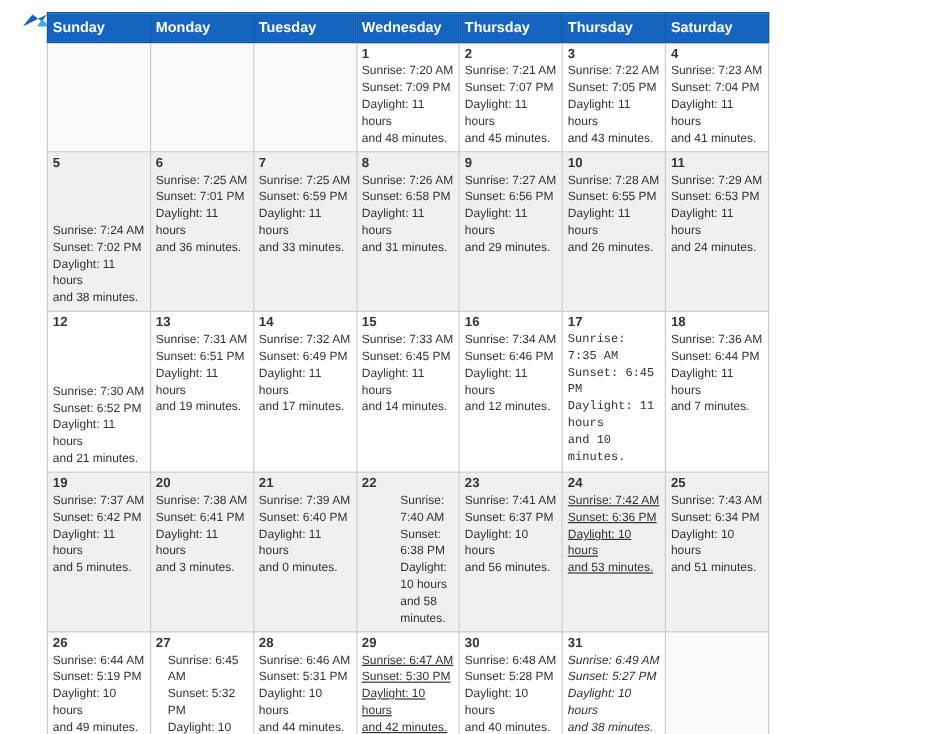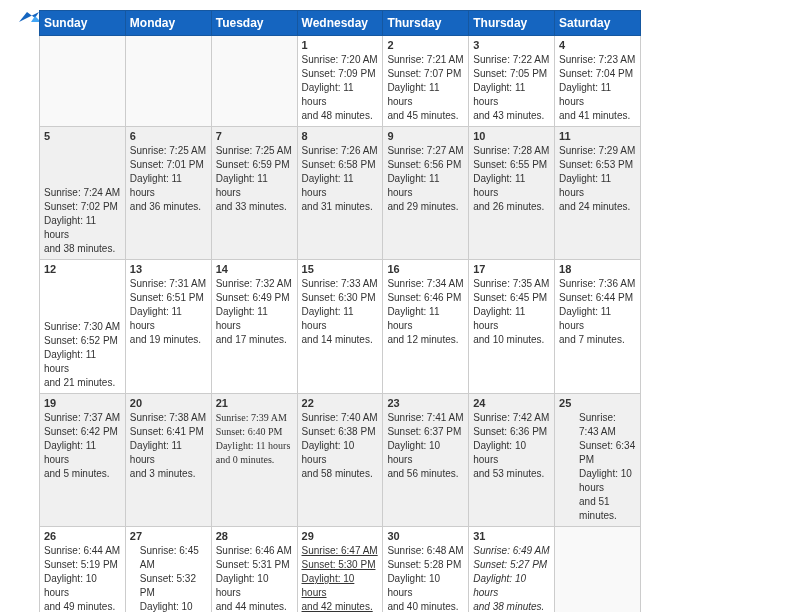--- a/index.html
+++ b/index.html
@@ -218,34 +218,34 @@
           <td>
             <div class="day-number">14</div>
             <div class="day-info" style="white-space: pre-line;">Sunrise: 7:32 AM
 Sunset: 6:49 PM
 Daylight: 11 hours
 and 17 minutes.</div>
           </td>
           <td>
             <div class="day-number">15</div>
             <div class="day-info" style="white-space: pre-line;">Sunrise: 7:33 AM
-Sunset: 6:30 PM
+Sunset: 6:45 PM
 Daylight: 11 hours
 and 14 minutes.</div>
           </td>
           <td>
             <div class="day-number">16</div>
             <div class="day-info" style="white-space: pre-line;">Sunrise: 7:34 AM
 Sunset: 6:46 PM
 Daylight: 11 hours
 and 12 minutes.</div>
           </td>
           <td>
             <div class="day-number">17</div>
-            <div class="day-info" style="white-space: pre-line;">Sunrise: 7:35 AM
+            <div class="day-info" style="white-space: pre-line; font-family: Liberation Mono, monospace;">Sunrise: 7:35 AM
 Sunset: 6:45 PM
 Daylight: 11 hours
 and 10 minutes.</div>
           </td>
           <td>
             <div class="day-number">18</div>
             <div class="day-info" style="white-space: pre-line;">Sunrise: 7:36 AM
 Sunset: 6:44 PM
 Daylight: 11 hours
 and 7 minutes.</div>
@@ -261,49 +261,49 @@
           </td>
           <td>
             <div class="day-number">20</div>
             <div class="day-info" style="white-space: pre-line;">Sunrise: 7:38 AM
 Sunset: 6:41 PM
 Daylight: 11 hours
 and 3 minutes.</div>
           </td>
           <td>
             <div class="day-number">21</div>
-            <div class="day-info" style="white-space: pre-line; font-family: Liberation Serif, serif;">Sunrise: 7:39 AM
+            <div class="day-info" style="white-space: pre-line;">Sunrise: 7:39 AM
 Sunset: 6:40 PM
 Daylight: 11 hours
 and 0 minutes.</div>
           </td>
           <td>
             <div class="day-number">22</div>
-            <div class="day-info" style="white-space: pre-line;">Sunrise: 7:40 AM
+            <div class="day-info" style="white-space: pre-line; margin-left: 32px;">Sunrise: 7:40 AM
 Sunset: 6:38 PM
 Daylight: 10 hours
 and 58 minutes.</div>
           </td>
           <td>
             <div class="day-number">23</div>
             <div class="day-info" style="white-space: pre-line;">Sunrise: 7:41 AM
 Sunset: 6:37 PM
 Daylight: 10 hours
 and 56 minutes.</div>
           </td>
           <td>
             <div class="day-number">24</div>
-            <div class="day-info" style="white-space: pre-line;">Sunrise: 7:42 AM
+            <div class="day-info" style="white-space: pre-line; text-decoration: underline;">Sunrise: 7:42 AM
 Sunset: 6:36 PM
 Daylight: 10 hours
 and 53 minutes.</div>
           </td>
           <td>
             <div class="day-number">25</div>
-            <div class="day-info" style="white-space: pre-line; margin-left: 20px;">Sunrise: 7:43 AM
+            <div class="day-info" style="white-space: pre-line;">Sunrise: 7:43 AM
 Sunset: 6:34 PM
 Daylight: 10 hours
 and 51 minutes.</div>
           </td>
         </tr>
         <tr>
           <td>
             <div class="day-number">26</div>
             <div class="day-info" style="white-space: pre-line;">Sunrise: 6:44 AM
 Sunset: 5:19 PM

